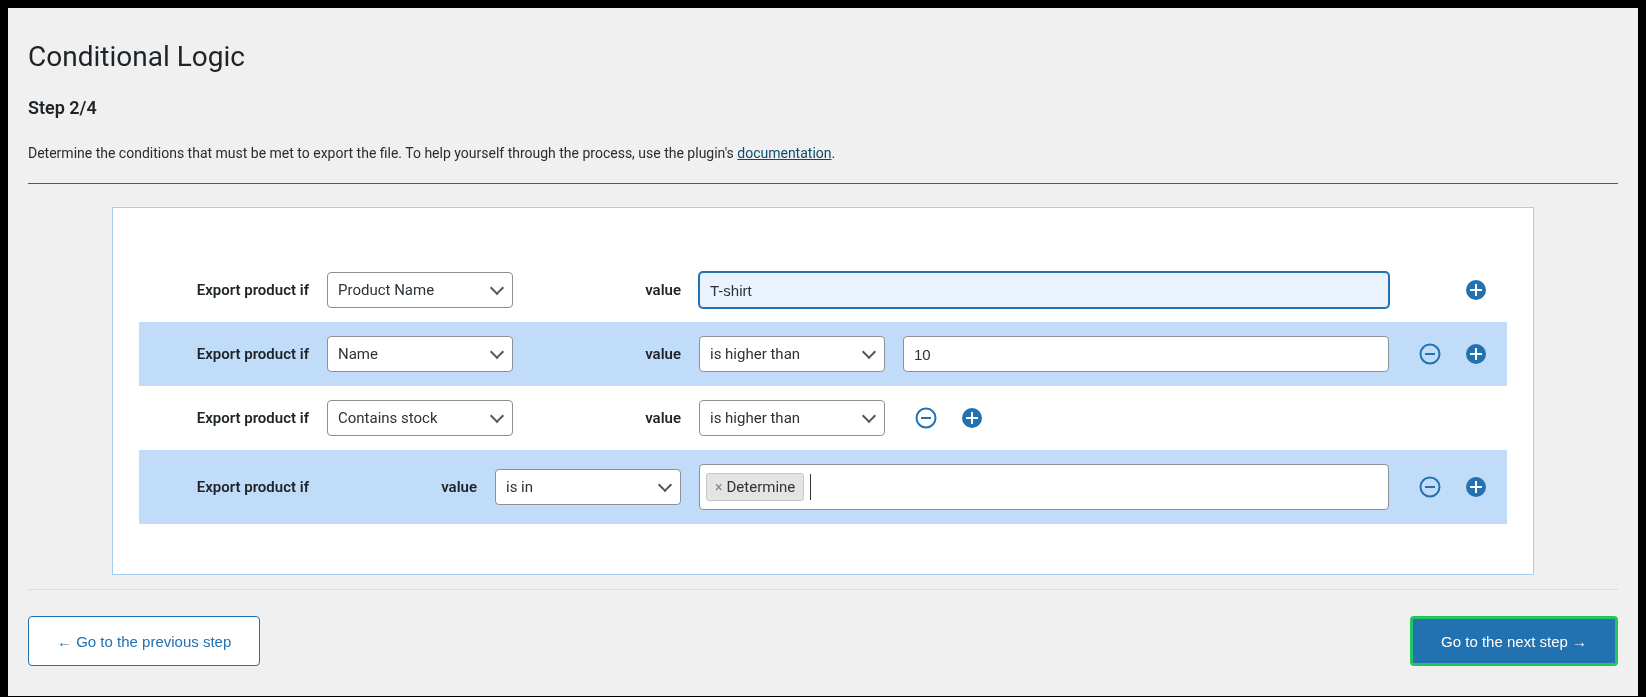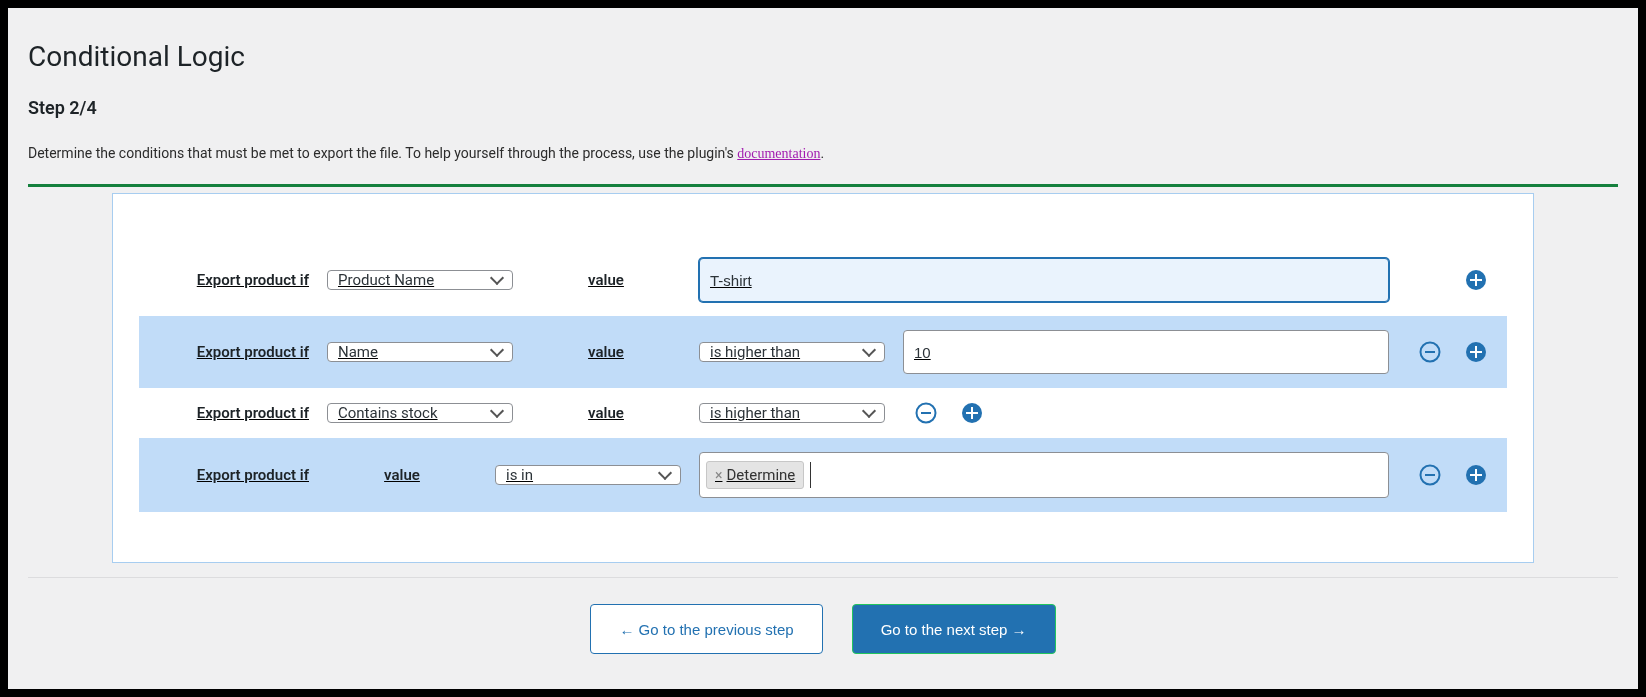--- a/index.html
+++ b/index.html
@@ -25,26 +25,25 @@
     font-weight: 600;
     color: #1d2327;
     margin-bottom: 27px;
   }
   .desc {
     font-size: 14px;
     color: #2c2c2c;
     margin-bottom: 10px;
     padding-bottom: 12px;
   }
-  .desc a { color: #a21caf; text-decoration: underline; font-family: Liberation Serif, serif; }
+  .desc a { color: #0c4a6e; text-decoration: underline; }
   .panel-wrap {
-    border-top: 3px solid #15803d;
+    border-top: 1px solid #15803d;
     border-bottom: 1px solid #dcdcde;
-    padding: 6px 84px 14px 84px;
-    text-decoration: underline;
+    padding: 23px 84px 14px 84px;
   }
   .panel {
     background: #fff;
     border: 1px solid #a7cdf0;
     padding: 50px 26px 50px 26px;
   }
   .row {
     display: flex;
     align-items: center;
     padding: 14px 20px;
@@ -58,21 +57,21 @@
   }
   .label1 {
     width: 150px;
     font-weight: 600;
     font-size: 15px;
     color: #1d2327;
     text-align: right;
   }
   .sel {
     width: 186px;
-    height: 20px;
+    height: 36px;
     border: 1px solid #8c8f94;
     border-radius: 4px;
     background: #fff;
     font-size: 15px;
     color: #2c3338;
     padding: 0 30px 0 10px;
     position: relative;
     display: flex;
     align-items: center;
     cursor: pointer;
@@ -85,26 +84,26 @@
     width: 8px; height: 8px;
     border-right: 2px solid #555;
     border-bottom: 2px solid #555;
     transform: translateY(-70%) rotate(45deg);
   }
   .label2 {
     width: 150px;
     font-weight: 600;
     font-size: 15px;
     color: #1d2327;
-    text-align: center;
+    text-align: right;
   }
   .sel2 { width: 186px; }
   .value-input {
     flex: 1;
-    height: 44px;
+    height: 36px;
     border: 1px solid #8c8f94;
     border-radius: 4px;
     background: #fff;
     font-size: 15px;
     color: #2c3338;
     padding: 0 10px;
   }
   .tagbox {
     flex: 1;
     min-height: 46px;
@@ -141,21 +140,21 @@
     align-items: center;
   }
   .icon-btn {
     width: 22px;
     height: 22px;
     cursor: pointer;
   }
   .icon-spacer { width: 22px; height: 22px; }
   .footer {
     display: flex;
-    justify-content: center;
+    justify-content: space-between;
     gap: 29px;
     padding-top: 26px;
   }
   .btn {
     height: 50px;
     padding: 0 28px;
     font-size: 15px;
     border-radius: 4px;
     cursor: pointer;
     display: inline-flex;
@@ -163,21 +162,21 @@
     justify-content: center;
   }
   .btn-secondary {
     background: #fff;
     color: #2271b1;
     border: 1px solid #2271b1;
   }
   .btn-primary {
     background: #2271b1;
     color: #fff;
-    border: 1px solid #22c55e;
+    border: 3px solid #22c55e;
   }
 </style>
 </head>
 <body>
 
 <div class="page">
   <h1>Conditional Logic</h1>
   <h3>Step 2/4</h3>
   <p class="desc">
     <span>Determine the conditions that must be met to export the file. To help yourself through the process, use the plugin's </span><a href="#">documentation</a><span>.</span>

